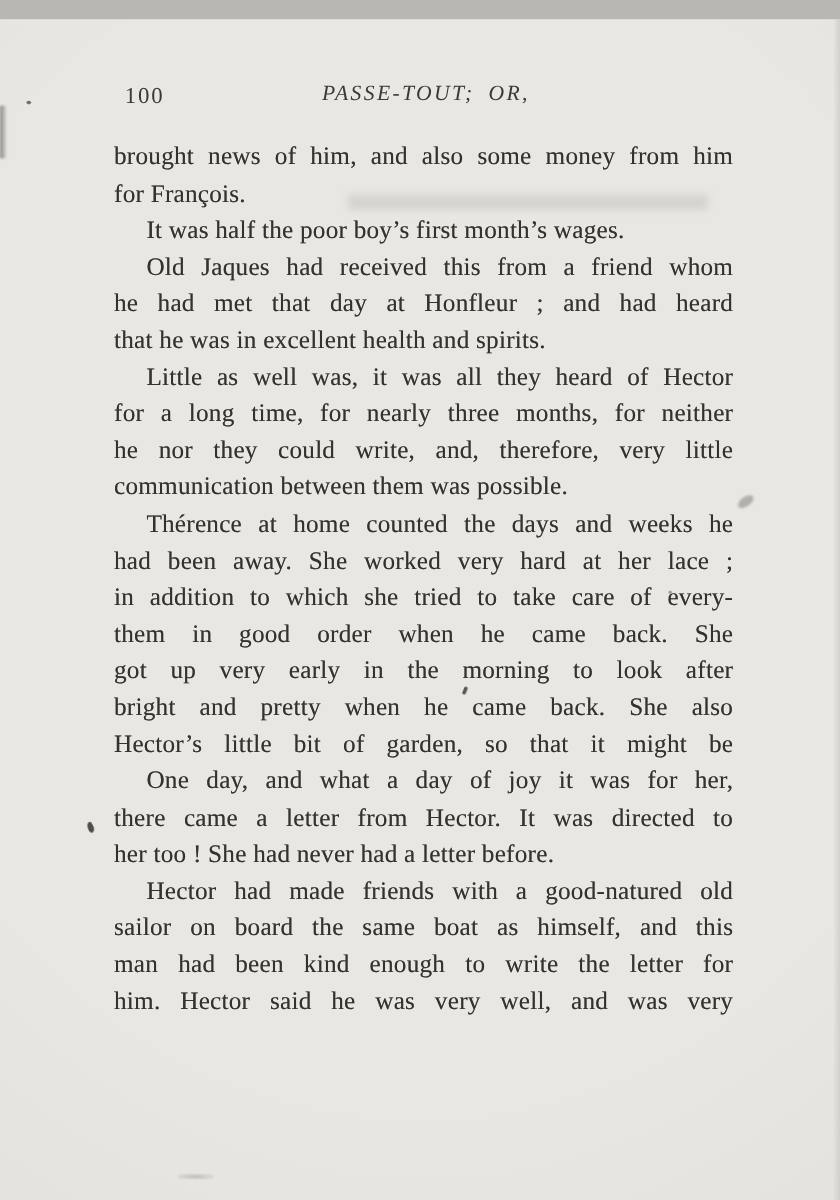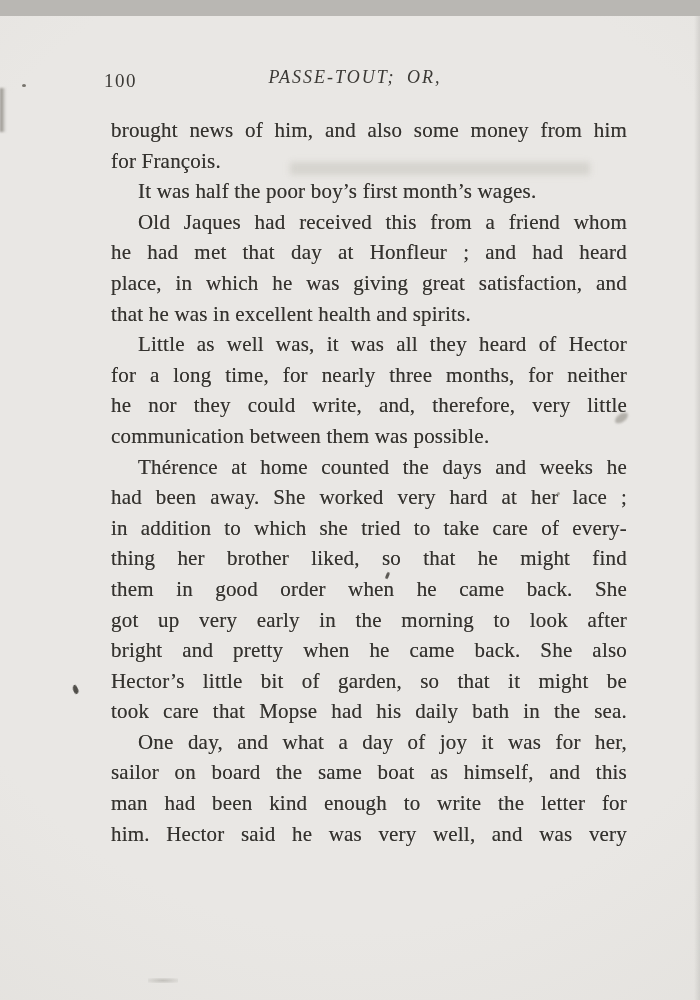--- a/index.html
+++ b/index.html
@@ -29,21 +29,21 @@
     position:absolute;left:97px;top:51px;width:516px;
     text-align:center;
     font-style:italic;
     font-size:18px;
     letter-spacing:2px;
     word-spacing:5px;
     color:#3b3935;
   }
   
   .body-text{
-    position:absolute;left:111px;top:99px;width:516px;
+    position:absolute;left:95px;top:99px;width:516px;
   }
   .line{
     height:30.6px;
     line-height:30.6px;
     font-size:21px;
     letter-spacing:0.2px;
     white-space:normal;
     color:var(--ink);
     text-shadow:0 0 0.5px rgba(42,40,36,0.55);
   }
@@ -110,36 +110,36 @@
   <span class="pagenum">100</span>
 
   <span class="running-title">PASSE-TOUT; OR,</span>
 
   <div class="body-text" id="body-text">
       <div class="line j">brought news of him, and also some money from him</div>
       <div class="line">for François.</div>
       <div class="line ind">It was half the poor boy’s first month’s wages.</div>
       <div class="line j ind">Old Jaques had received this from a friend whom</div>
       <div class="line j">he had met that day at Honfleur ; and had heard</div>
-      <div class="line j">place, in which he was giving great satisfaction, and</div>
       <div class="line">that he was in excellent health and spirits.</div>
       <div class="line j ind">Little as well was, it was all they heard of Hector</div>
       <div class="line j">for a long time, for nearly three months, for neither</div>
       <div class="line j">he nor they could write, and, therefore, very little</div>
       <div class="line">communication between them was possible.</div>
       <div class="line j ind">Thérence at home counted the days and weeks he</div>
       <div class="line j">had been away. She worked very hard at her lace ;</div>
       <div class="line j">in addition to which she tried to take care of every-</div>
-      <div class="line j">thing her brother liked, so that he might find</div>
       <div class="line j">them in good order when he came back. She</div>
       <div class="line j">got up very early in the morning to look after</div>
       <div class="line j">bright and pretty when he came back. She also</div>
       <div class="line j">Hector’s little bit of garden, so that it might be</div>
-      <div class="line j">took care that Mopse had his daily bath in the sea.</div>
       <div class="line j ind">One day, and what a day of joy it was for her,</div>
+      <div class="line j">there came a letter from Hector. It was directed to</div>
+      <div class="line">her too ! She had never had a letter before.</div>
+      <div class="line j ind">Hector had made friends with a good-natured old</div>
       <div class="line j">sailor on board the same boat as himself, and this</div>
       <div class="line j">man had been kind enough to write the letter for</div>
       <div class="line j">him. Hector said he was very well, and was very</div>
     </div>
 
   <div class="artifact ghost-text"></div>
   <div class="artifact smudge-left"></div>
   <div class="artifact speck-1"></div>
   <div class="artifact speck-2"></div>
   <div class="artifact mark-comma"></div>

